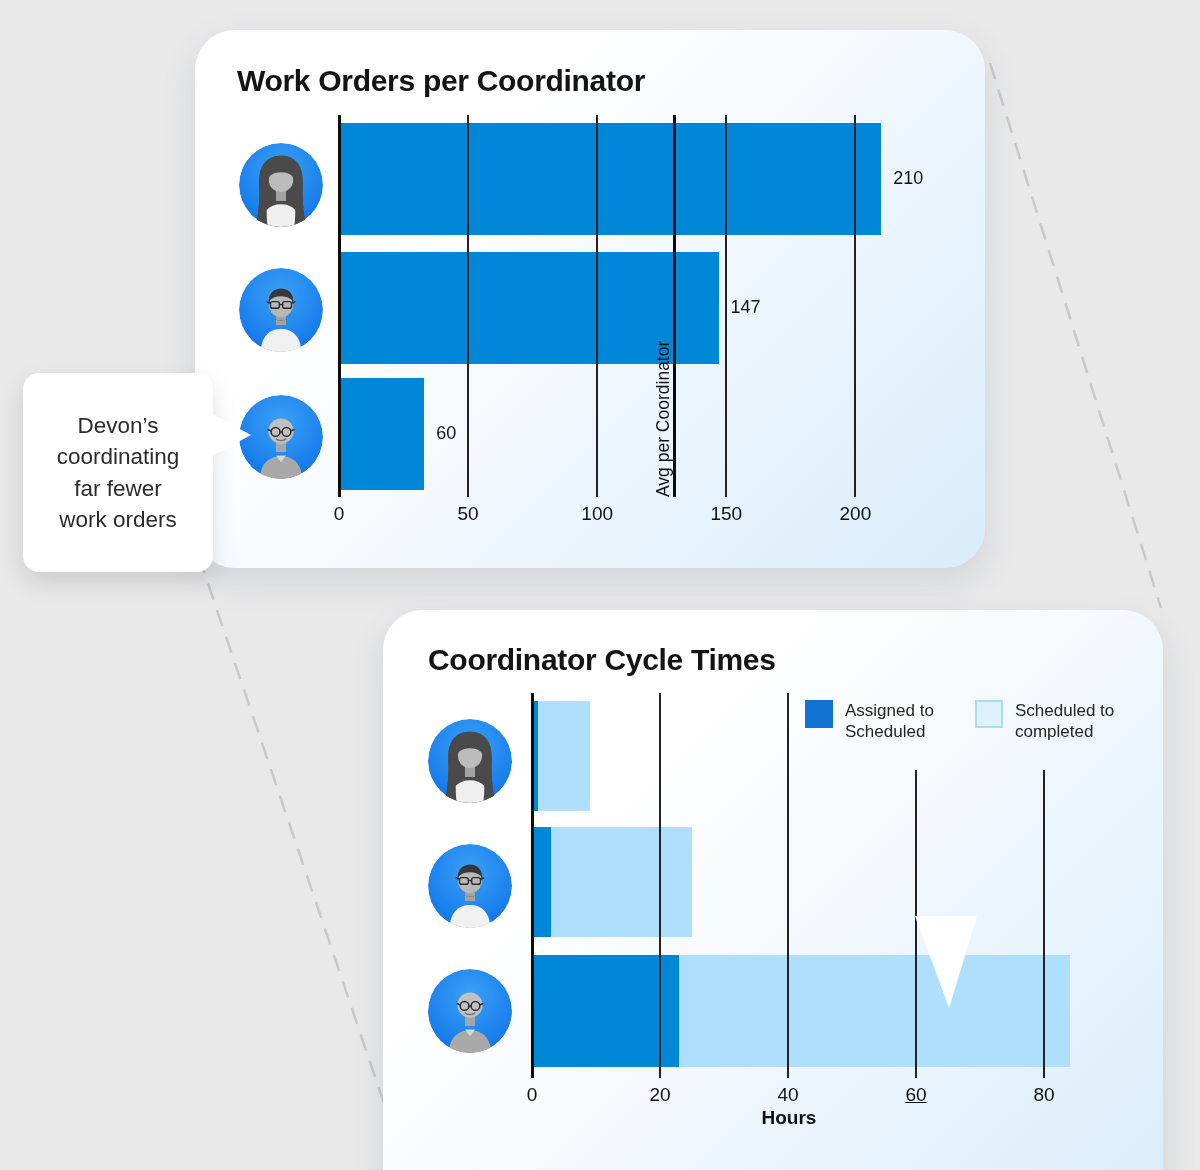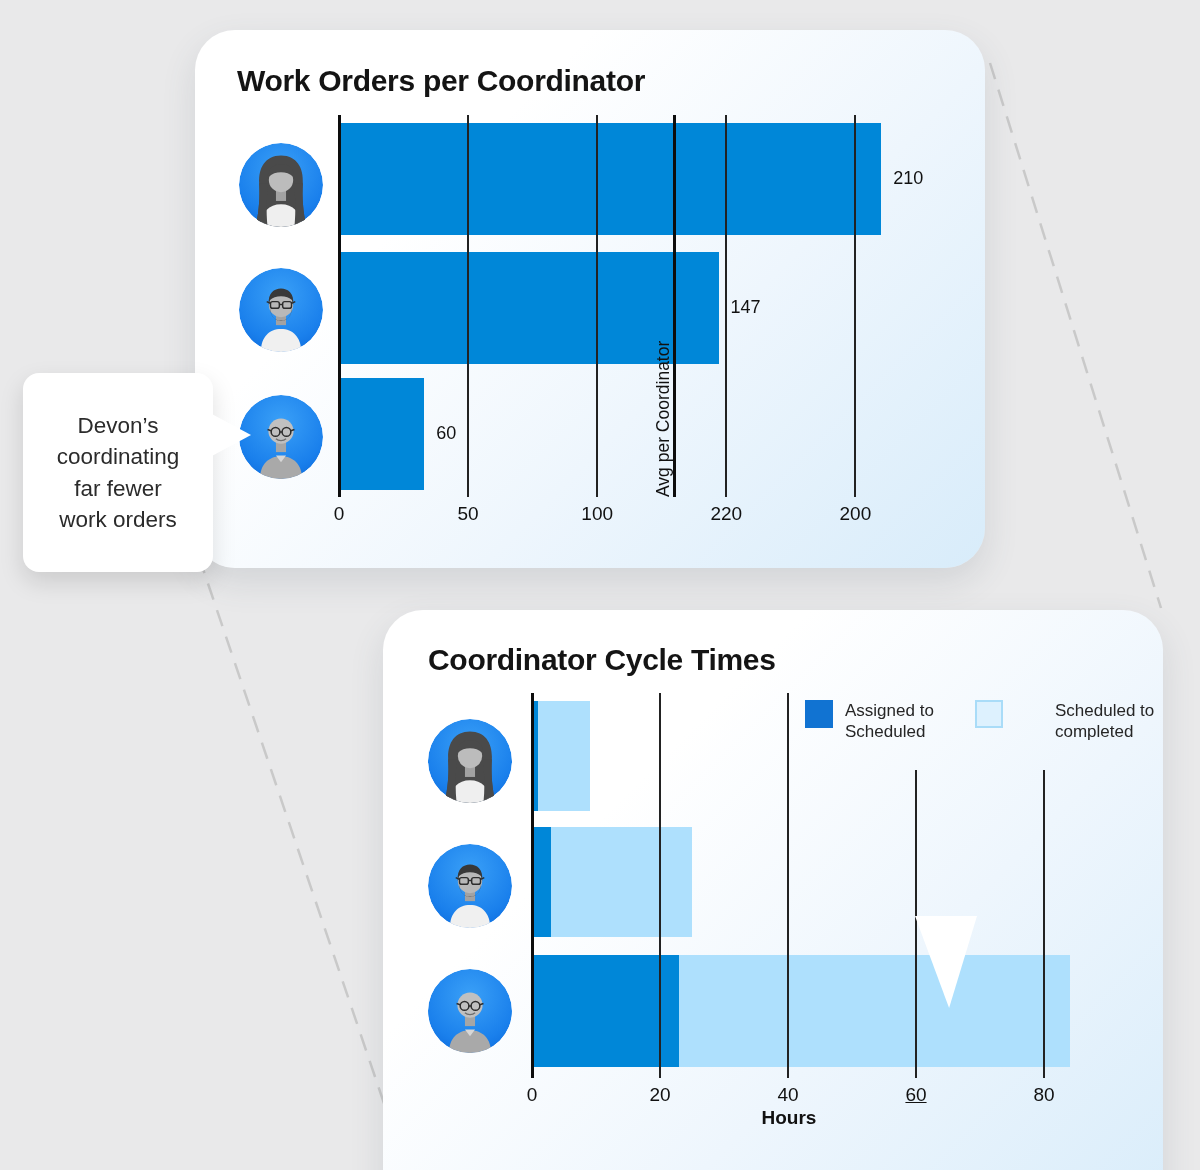--- a/index.html
+++ b/index.html
@@ -23,21 +23,21 @@
   .vlabel{position:absolute;font-size:18px;color:#111;}
   .avg-label{position:absolute;left:458px;top:467px;transform-origin:0 0;transform:rotate(-90deg);
              font-size:17.5px;color:#111;white-space:nowrap;}
   .xaxis-title{position:absolute;left:361px;top:497px;width:90px;text-align:center;font-size:19px;font-weight:700;color:#111;}
   .legend-item{position:absolute;display:flex;gap:12px;align-items:flex-start;}
   #legend1{left:422px;top:90px;}
   #legend2{left:592px;top:90px;}
   .swatch{width:28px;height:28px;flex:none;box-sizing:border-box;}
   .legend-label{font-size:17px;color:#262626;line-height:1.25;}
   #legend1 .legend-label{width:100px;}
-  #legend2 .legend-label{width:115px;margin-left:40px;}
+  #legend2 .legend-label{width:115px;}
   .bubble{position:absolute;background:#fff;border-radius:16px;z-index:5;
           box-shadow:0 10px 24px rgba(0,0,0,.13);
           display:flex;flex-direction:column;align-items:center;justify-content:center;
           text-align:center;color:#2b2b2b;font-size:22.5px;line-height:1.38;}
   #bubble1{left:23px;top:325px;width:190px;height:199px;margin-top:48px;}
   #bubble2{left:878px;top:788px;width:257px;height:134px;}
   .tail{position:absolute;background:#fff;z-index:5;}
   #tail1{left:210px;top:413px;width:41px;height:44px;clip-path:polygon(0 0,100% 50%,0 100%);}
   #tail2{left:915px;top:916px;width:62px;height:92px;clip-path:polygon(0 0,100% 0,55% 100%);}
   .avatar{position:absolute;width:84px;height:84px;}
@@ -129,21 +129,21 @@
         <div class="vlabel" style="left: 535.554px; top: 267px;">147</div>
         <div class="bar" style="left: 144px; top: 348px; width: 85.206px; height: 112px; background: rgb(0, 135, 216);"></div>
         <div class="vlabel" style="left: 241.206px; top: 393px;">60</div>
         <div class="gridline axis" style="left: 142.5px; top: 85px; height: 382px;"></div>
         <div class="tick" style="left: 112px; top: 473px;">0</div>
         <div class="gridline" style="left: 272.1px; top: 85px; height: 382px;"></div>
         <div class="tick" style="left: 241.1px; top: 473px;">50</div>
         <div class="gridline" style="left: 401.2px; top: 85px; height: 382px;"></div>
         <div class="tick" style="left: 370.2px; top: 473px;">100</div>
         <div class="gridline" style="left: 530.3px; top: 85px; height: 382px;"></div>
-        <div class="tick" style="left: 499.3px; top: 473px;">220</div>
+        <div class="tick" style="left: 499.3px; top: 473px;">150</div>
         <div class="gridline" style="left: 659.4px; top: 85px; height: 382px;"></div>
         <div class="tick" style="left: 628.4px; top: 473px;">200</div>
         <div class="avgline" style="left: 478.16px; top: 85px; height: 382px;"></div>
         <div class="avg-label">Avg per Coordinator</div>
       </div>
   </div>
 
   <div class="card" id="card2">
     <div class="card-title">Coordinator Cycle Times</div>
     <svg class="avatar" style="left:45px;top:109px" viewBox="0 0 100 100">

